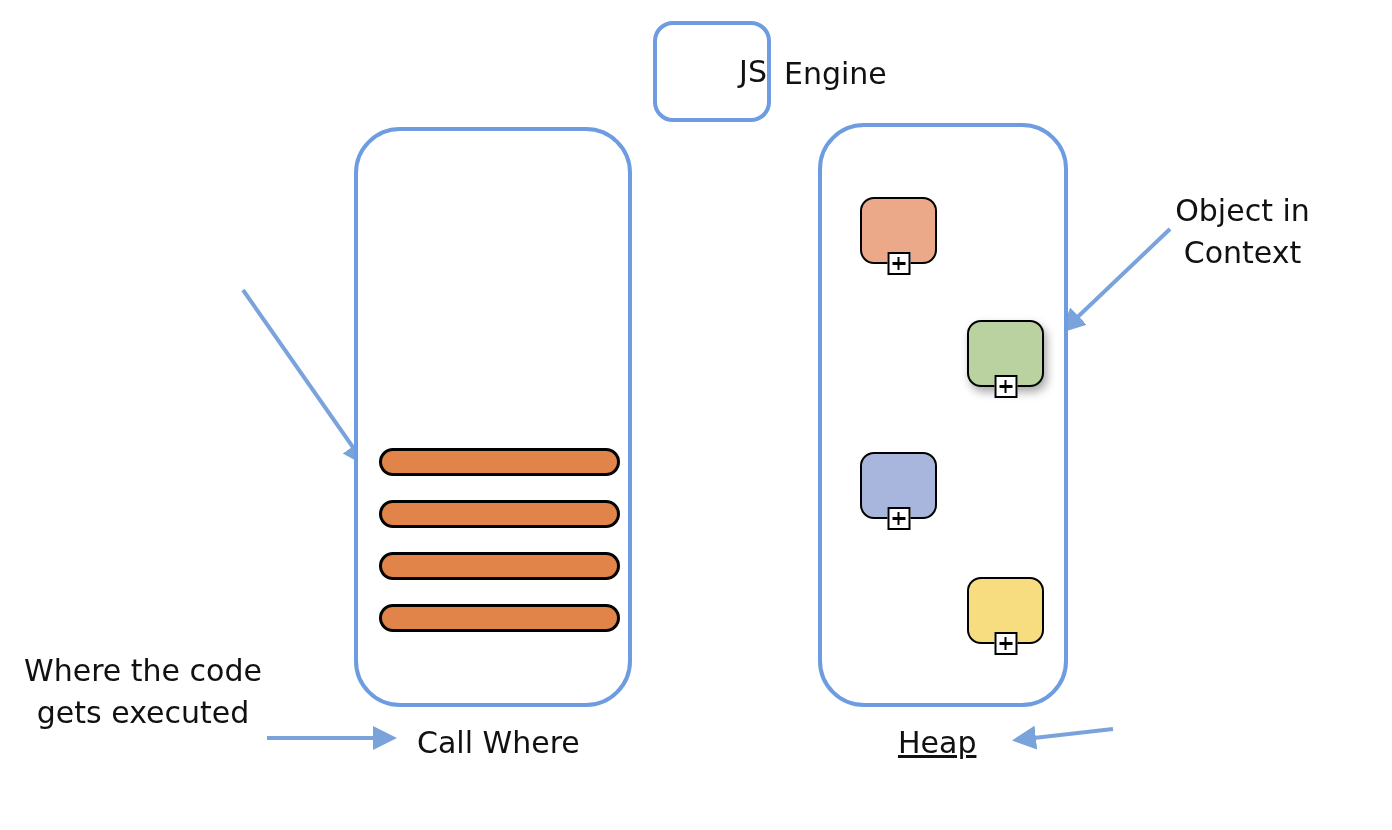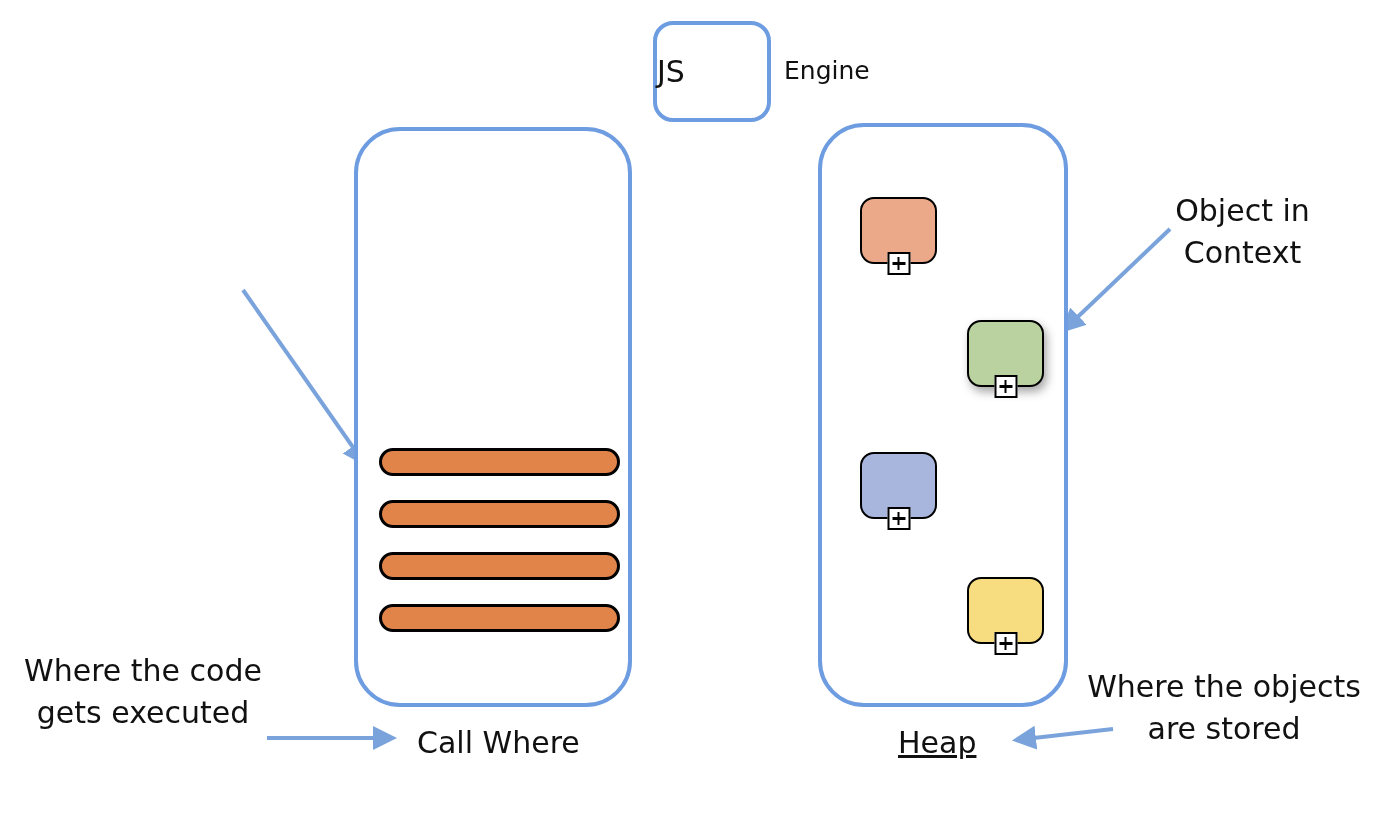--- a/index.html
+++ b/index.html
@@ -16,24 +16,24 @@
   
   .arrows { position:absolute; left:0; top:0; width:1392px; height:830px; pointer-events:none; }
   .arrow-line { stroke:var(--arrow,#7AA3DC); stroke-width:4; fill:none; }
   .arrow-head { fill:var(--arrow,#7AA3DC); }
 
   
   .js-box {
     position:absolute; left:653px; top:21px; width:118px; height:101px;
     border:4px solid var(--accent,#6D9CE0); border-radius:20px;
     box-sizing:border-box; background:#ffffff;
-    display:flex; align-items:center; justify-content:flex-start;
+    display:flex; align-items:center; justify-content:flex-end;
     font-size:30px;
   }
-  .engine-title { position:absolute; left:784px; top:56px; font-size:25px; }
+  .engine-title { position:absolute; left:784px; top:56px; font-size:30px; }
 
   
   .container {
     position:absolute; box-sizing:border-box; background:#ffffff;
     border:4px solid var(--accent,#6D9CE0); border-radius:46px;
   }
   .call-stack-box { left:354px; top:127px; width:278px; height:580px; }
   .heap-box      { left:818px; top:123px; width:250px; height:584px; }
 
   
@@ -126,15 +126,14 @@
 
 
   <div class="lbl center lbl-where-code">Where the code gets executed</div>
 
   <div class="lbl lbl-call-stack">Call Where</div>
 
   <div class="lbl lbl-heap">Heap</div>
 
   <div class="lbl center lbl-object-in-memory">Object in Context</div>
 
-  <div class="lbl center lbl-where-objects">Where the objects are stored</div>
 
 </div>
 
 </body></html>

